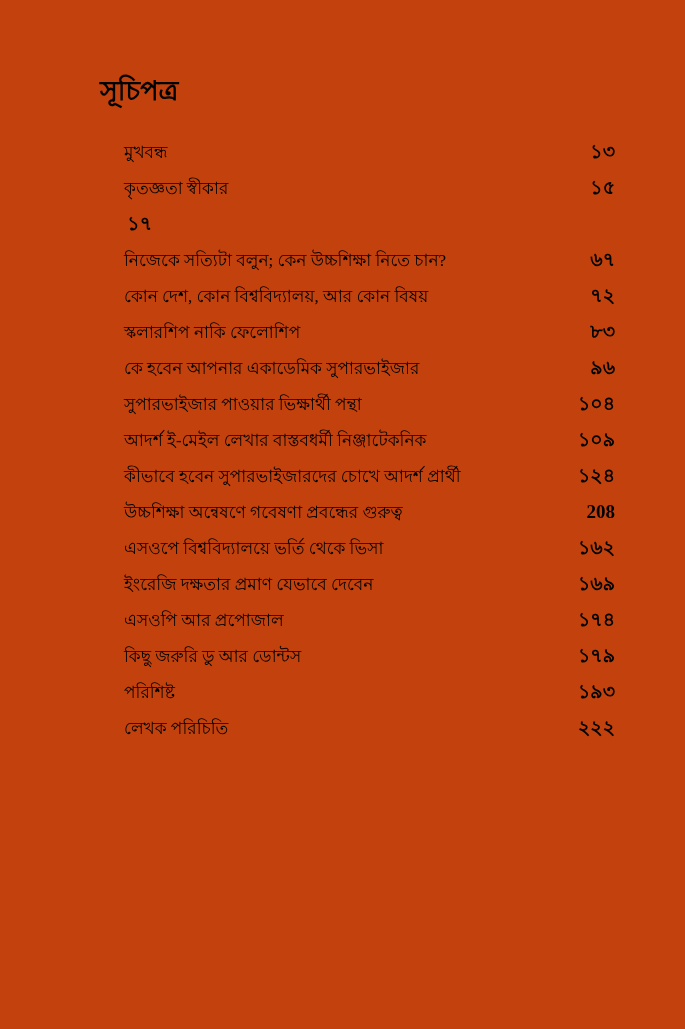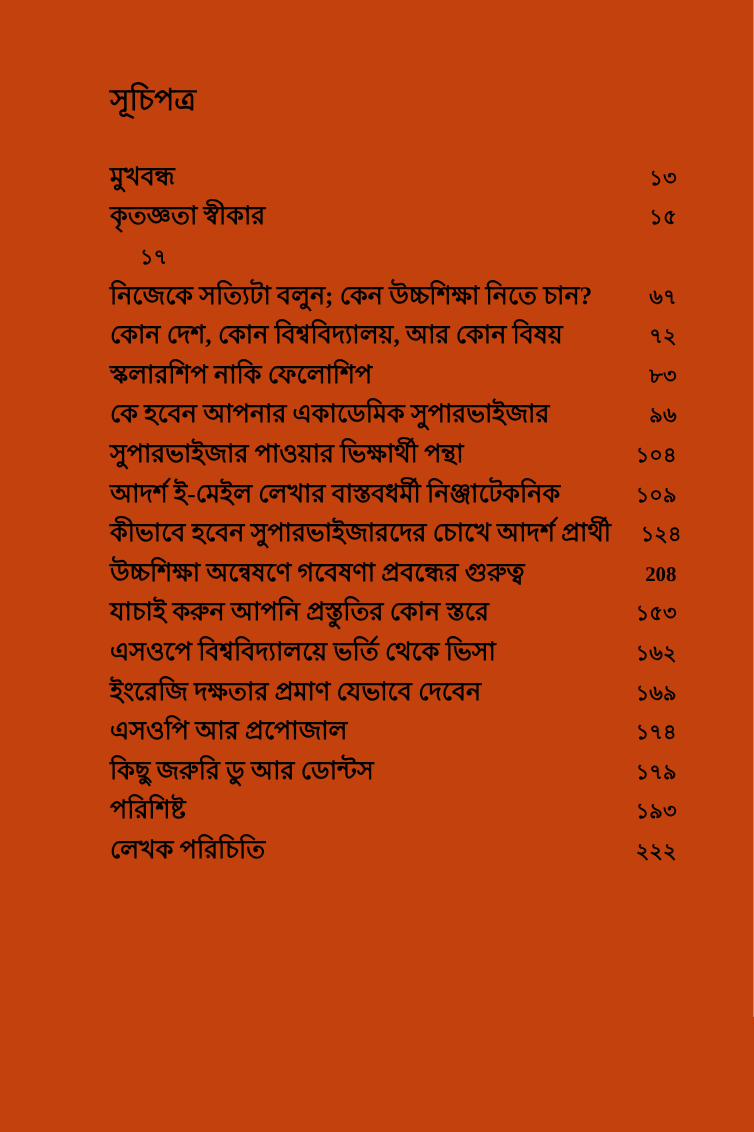--- a/index.html
+++ b/index.html
@@ -44,37 +44,37 @@
   .toc-row {
     position: relative;
     height: 36px;
     display: flex;
     align-items: baseline;
     justify-content: space-between;
     width: 100%;
   }
 
   .toc-entry-title {
-    font-size: 23px;
+    font-size: 17px;
     line-height: 23px;
-    font-weight: 700;
+    font-weight: 400;
     white-space: nowrap;
     flex: 0 1 auto;
     padding-right: 12px;
+    margin-left: 24px;
   }
 
   .toc-entry-page {
     font-size: 19px;
     line-height: 23px;
     font-weight: 700;
     white-space: nowrap;
     flex: 0 0 auto;
     text-align: right;
     min-width: 52px;
-    margin-top: 11px;
   }
 </style>
 </head>
 <body>
 
 <div class="page">
 
   <div class="toc-title">সূচিপত্র</div>
 
   <div class="toc-list">
@@ -128,24 +128,20 @@
       <span class="toc-entry-title">কীভাবে হবেন সুপারভাইজারদের চোখে আদর্শ প্রার্থী</span>
       <span class="toc-entry-page">১২৪</span>
     </div>
 
     <div class="toc-row">
       <span class="toc-entry-title">উচ্চশিক্ষা অন্বেষণে গবেষণা প্রবন্ধের গুরুত্ব</span>
       <span class="toc-entry-page">208</span>
     </div>
 
 
-    <div class="toc-row">
-      <span class="toc-entry-title">যাচাই করুন আপনি প্রস্তুতির কোন স্তরে</span>
-      <span class="toc-entry-page">১৫৩</span>
-    </div>
 
     <div class="toc-row">
       <span class="toc-entry-title">এসওপে বিশ্ববিদ্যালয়ে ভর্তি থেকে ভিসা</span>
       <span class="toc-entry-page">১৬২</span>
     </div>
 
     <div class="toc-row">
       <span class="toc-entry-title">ইংরেজি দক্ষতার প্রমাণ যেভাবে দেবেন</span>
       <span class="toc-entry-page">১৬৯</span>
     </div>

